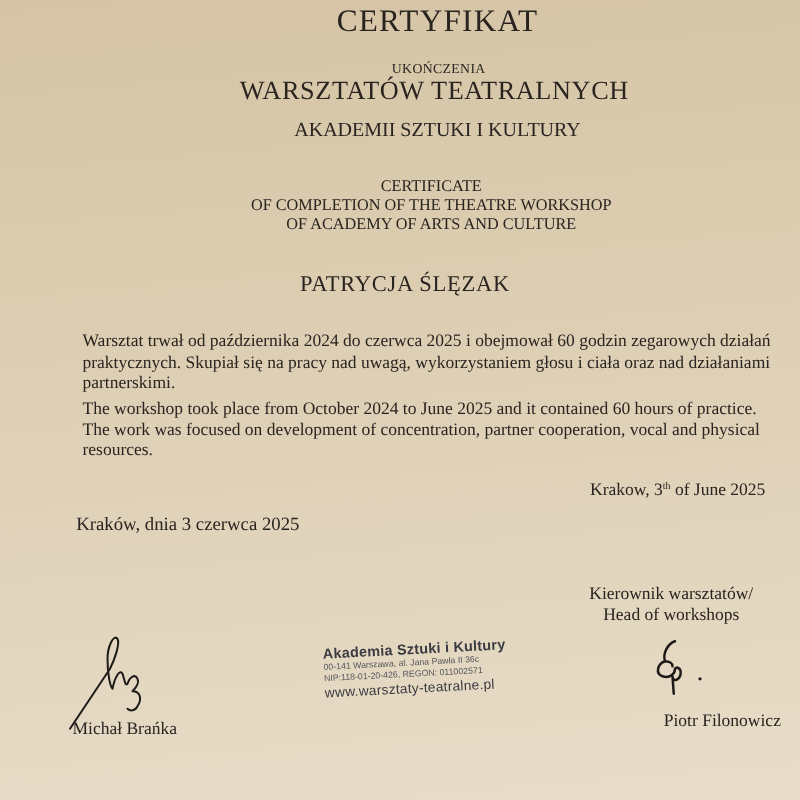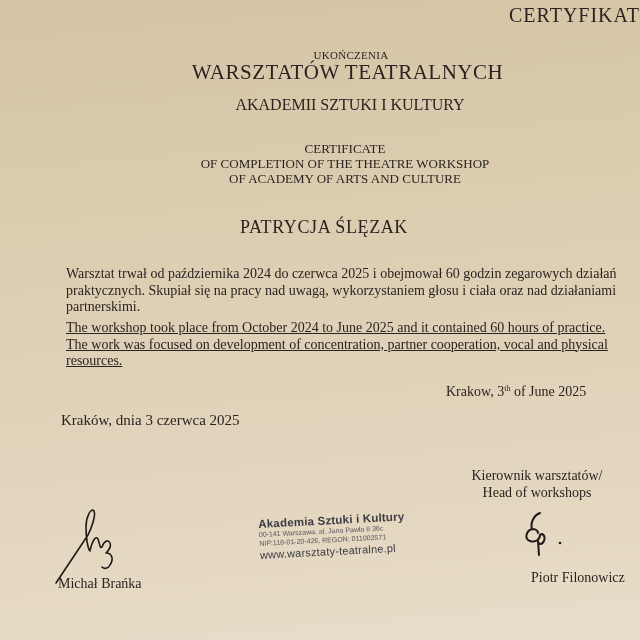--- a/index.html
+++ b/index.html
@@ -17,25 +17,24 @@
     }
     .page {
       position: absolute;
       inset: 0;
     }
     .abs { position: absolute; white-space: nowrap; }
     .center { left: 0; right: 0; text-align: center; }
 
     .title-pl {
       top: 4px;
-      font-size: 20px;
+      font-size: 25px;
       letter-spacing: 1px;
       left: 60px;
       right: 0;
-      text-align: right;
     }
     .sub-small {
       font-size: 11px;
       letter-spacing: 0.3px;
     }
     .ukonczenia { top: 49px; left: 62px; right: 0; }
     .workshops-pl {
       top: 60px;
       font-size: 21px;
       left: 55px;
@@ -58,25 +57,25 @@
     }
 
     .para {
       left: 66px;
       width: 540px;
       font-size: 14px;
       line-height: 16.5px;
       white-space: normal;
     }
     .para-pl { top: 266px; }
-    .para-en { top: 320px; text-decoration: underline; }
+    .para-en { top: 320px; }
     .para .line { display: block; white-space: nowrap; }
 
     .date-pl { top: 412px; left: 61px; font-size: 15px; }
-    .date-en { top: 384px; left: 446px; font-size: 14px; }
+    .date-en { top: 384px; left: 472px; font-size: 14px; }
     .date-en sup { font-size: 8px; vertical-align: 5px; }
 
     .sig-block { font-size: 14px; line-height: 17px; }
     .author-label { top: 479px; left: 61px; }
     .head-label { top: 467px; left: 470px; text-align: center; width: 134px; }
     .author-name { top: 575px; left: 58px; }
     .head-name { top: 569px; left: 492px; margin-left: 39px; }
 
     .stamp {
       top: 518px;

